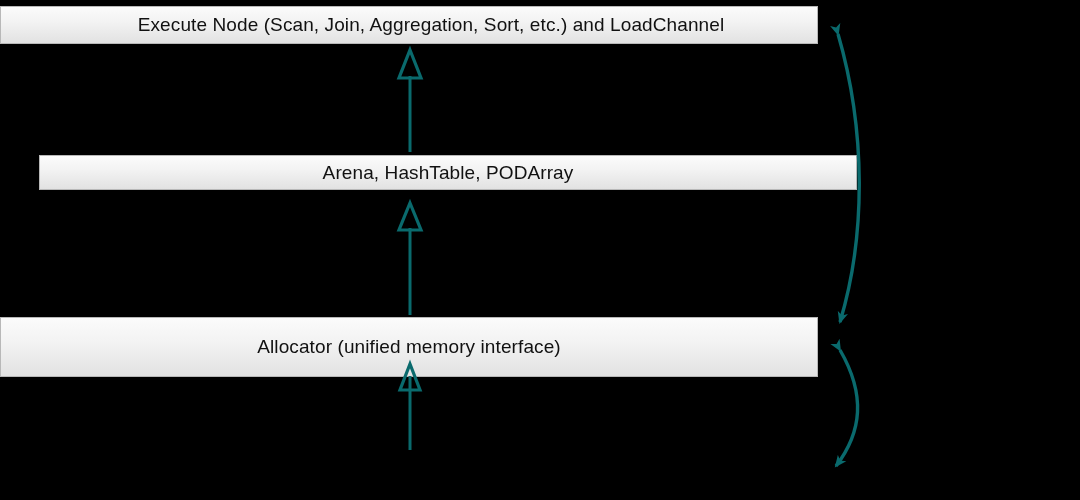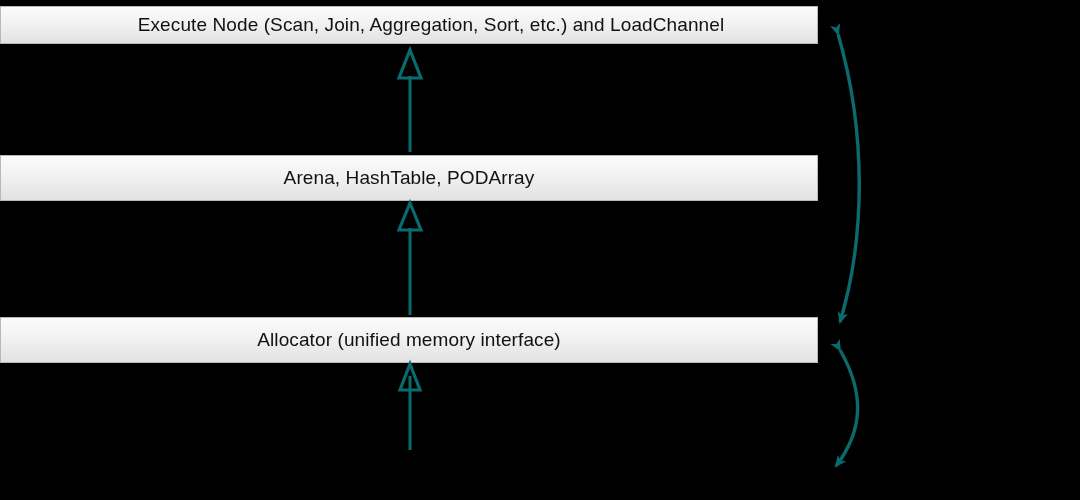--- a/index.html
+++ b/index.html
@@ -27,22 +27,22 @@
     justify-content: center;
   }
   .layer-label {
     color: #111111;
     font-size: 19px;
     font-family: "Liberation Sans", sans-serif;
     letter-spacing: 0.1px;
     white-space: nowrap;
   }
   #box-execute  { top: 6px;   height: 38px; padding-left: 44px; }
-  #box-arena    { top: 155px; height: 46px; }
-  #box-alloc    { top: 317px; height: 46px; }
+  #box-arena    { top: 155px; height: 35px; margin-left: 39px; }
+  #box-alloc    { top: 317px; height: 60px; }
   #box-os       { top: 452px; height: 48px; }
 
   svg.overlay {
     position: absolute;
     left: 0;
     top: 0;
     width: 1080px;
     height: 500px;
     pointer-events: none;
   }

